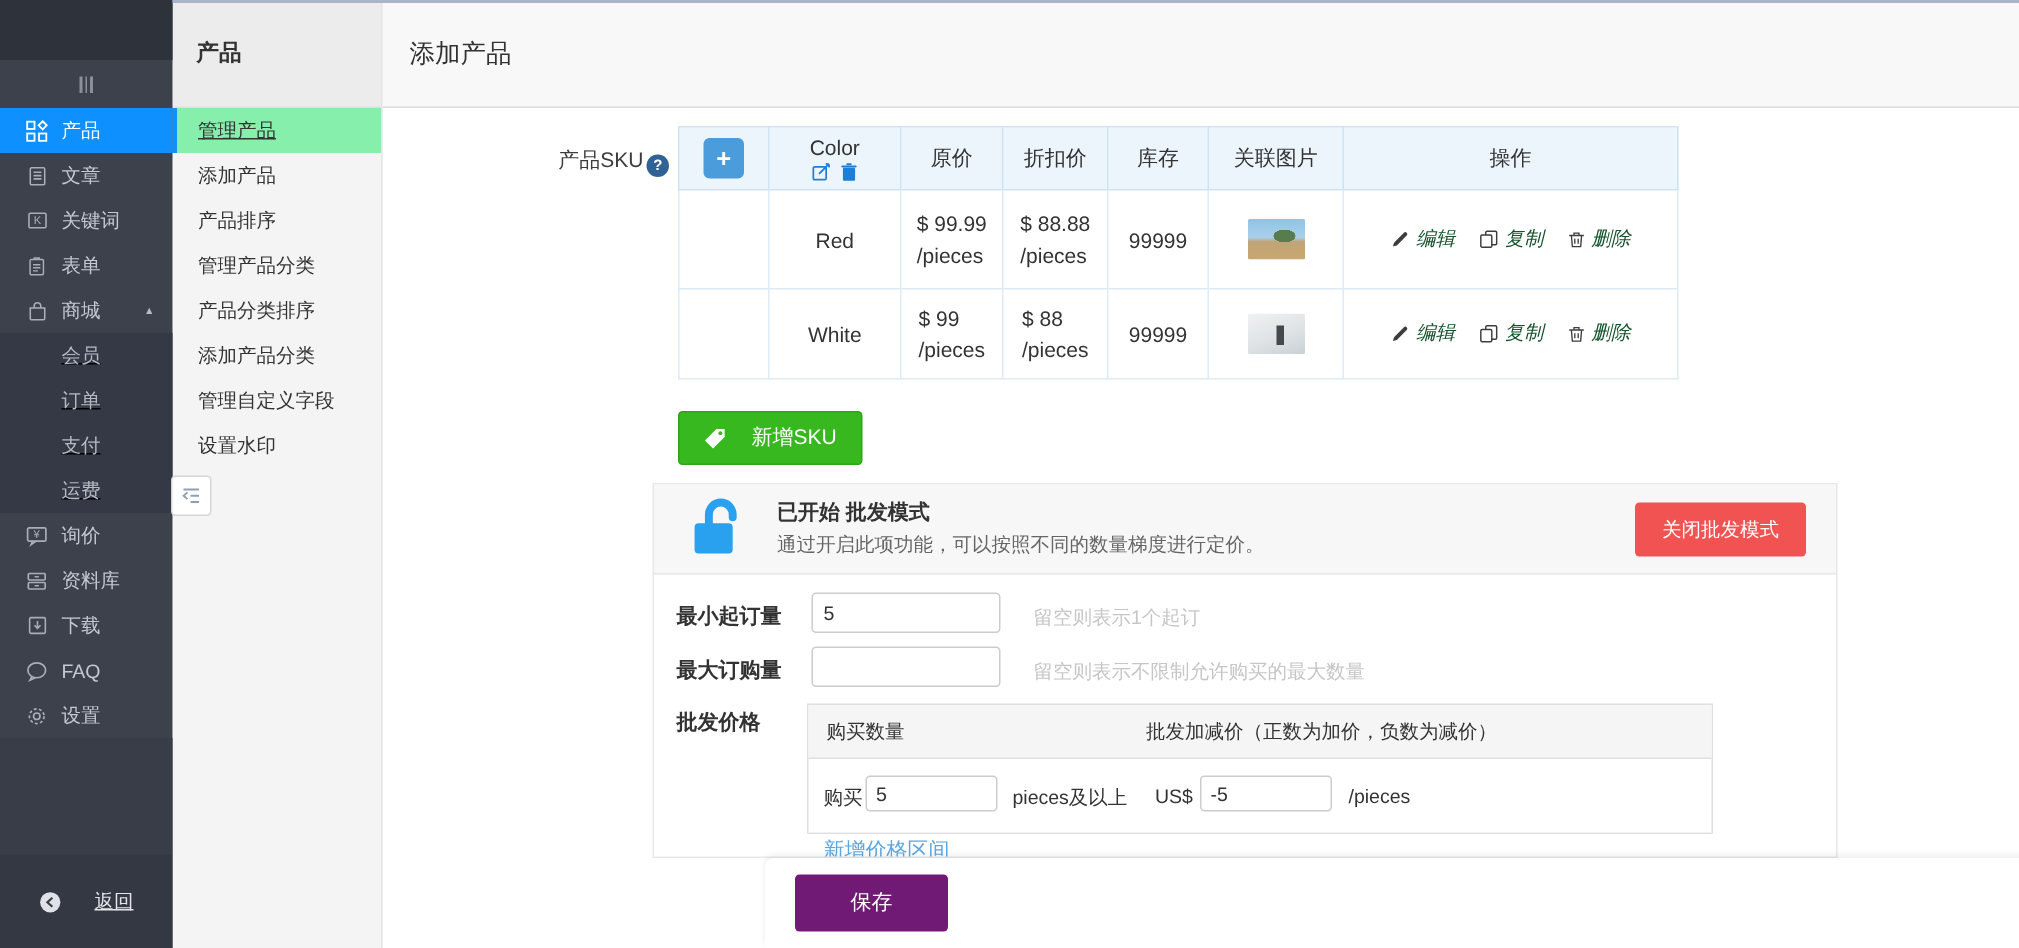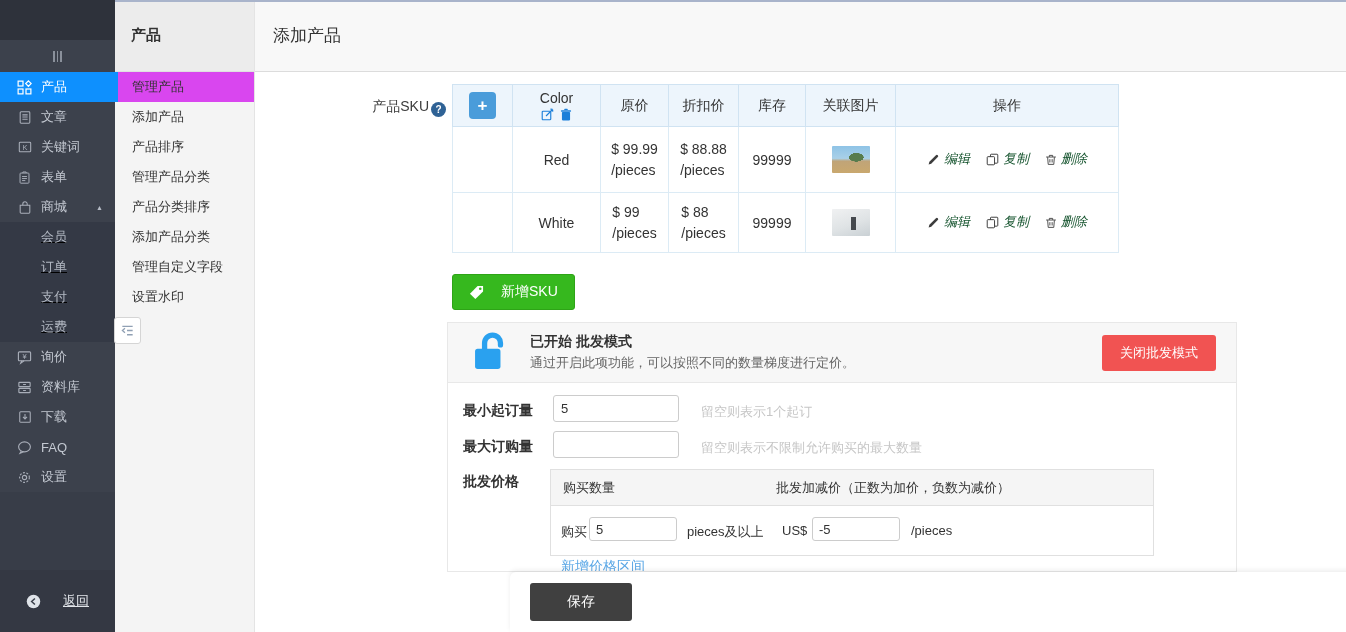--- a/index.html
+++ b/index.html
@@ -20,21 +20,21 @@
   .s1-sub .s1-item { padding-left:41px; color:#b4bac4; }
   .s1-arrow { margin-left:auto; margin-right:12px; font-size:7px; color:#b6bcc6; }
   .s1-fill { position:absolute; left:0; top:492px; width:115px; height:78px; background:#383d48; }
   .s1-back { position:absolute; left:0; top:570px; width:115px; height:62px; background:#343843; display:flex; align-items:center; justify-content:center; gap:22px; color:#e2e5ea; font-size:13px; cursor:pointer; }
   .s1-back .lbl { text-decoration:underline; }
 
   
   .s2 { position:absolute; left:115px; top:0; width:140px; height:632px; background:#f4f4f4; border-right:1px solid #e4e4e4; z-index:7; }
   .s2-head { height:72px; background:#ececec; border-bottom:1px solid #e0e0e0; display:flex; align-items:center; padding-left:16px; font-size:15px; font-weight:bold; color:#333; }
   .s2-item { height:30px; display:flex; align-items:center; padding-left:17px; font-size:13px; color:#333; cursor:pointer; white-space:nowrap; }
-  .s2-item.active { background:#d946ef; border-left:3px solid #0e90fe; padding-left:14px; }
+  .s2-item.active { background:#86efac; border-left:3px solid #0e90fe; padding-left:14px;text-decoration:underline; }
   .s2-toggle { position:absolute; left:114px; top:317px; width:27px; height:27px; background:#fff; border:1px solid #d5d5d5; border-radius:3px; display:flex; align-items:center; justify-content:center; cursor:pointer; z-index:9; }
 
   
   .topline { position:absolute; left:115px; top:0; width:1231px; height:2px; background:#a9b4cb; z-index:9; }
   .main { position:absolute; left:255px; top:0; width:1091px; height:632px; background:#fff; }
   .m-head { height:72px; background:#f8f8f8; border-bottom:1px solid #dcdcdc; display:flex; align-items:center; padding-left:18px; font-size:17px; color:#333; }
 
   .sku-label { position:absolute; left:0; top:98px; width:191px; text-align:right; font-size:14px; color:#3c3c3c; }
   .qicon { display:inline-block; width:15px; height:15px; border-radius:50%; background:#2f6295; color:#fff; font-size:10px; font-weight:bold; line-height:15px; text-align:center; vertical-align:-2px; margin-left:2px; cursor:pointer; }
 
@@ -50,40 +50,40 @@
   .price { display:inline-block; text-align:left; line-height:1.5; }
   .thumb { display:inline-block; width:38px; height:27px; border-radius:1px; vertical-align:middle; }
   .thumb-beach { background-image:radial-gradient(ellipse 12px 7px at 64% 42%, #587c4d 60%, rgba(0,0,0,0) 62%),linear-gradient(180deg,#8ec3e6 0%,#a9d0e8 46%,#c0a478 56%,#c9a86e 100%); }
   .thumb-bottle { background-image:linear-gradient(#45494e,#45494e),linear-gradient(160deg,#f0f1f2 0%,#dfe3e5 55%,#c9d0d4 100%); background-size:5px 13px,100% 100%; background-position:58% 55%,0 0; background-repeat:no-repeat; }
   .acts { display:inline-flex; gap:16px; align-items:center; }
   .act { display:inline-flex; align-items:center; gap:4px; font-size:13px; color:#14532d; cursor:pointer; white-space:nowrap;font-style:italic; }
 
   .add-sku { position:absolute; left:197px; top:274px; height:36px; padding:0 16px; background:#36b81e; border:1px solid #2ea417; border-radius:3px; color:#fff; font-size:14px; display:inline-flex; align-items:center; gap:17px; cursor:pointer; }
 
   
-  .panel { position:absolute; left:192px; top:322px; width:790px; height:250px; background:#fff; border:1px solid #e8e8e8; overflow:hidden; }
+  .panel { position:absolute; left:180px; top:322px; width:790px; height:250px; background:#fff; border:1px solid #e8e8e8; overflow:hidden; }
   .panel-head { position:relative; height:60px; background:#f7f7f7; border-bottom:1px solid #e8e8e8; }
   .lock { position:absolute; left:26px; top:8px; }
   .ph-title { position:absolute; left:82px; top:10px; font-size:14px; font-weight:bold; color:#333; }
   .ph-desc { position:absolute; left:82px; top:31px; font-size:13px; color:#666; }
   .close-btn { position:absolute; right:20px; top:12px; height:36px; padding:0 18px; background:#f15352; border:none; border-radius:3px; color:#fff; font-size:13px; cursor:pointer; }
   .f-label { position:absolute; font-size:14px; font-weight:bold; color:#333; }
   .f-input { border:1px solid #ccc; border-radius:3px; height:27px; font-size:13px; color:#333; padding:0 7px; font-family:inherit; }
   .f-hint { position:absolute; font-size:13px; color:#c6c6c6; }
   .wp-table { position:absolute; left:102px; top:146px; width:604px; border:1px solid #e0e0e0; background:#fff; }
   .wp-head { height:36px; background:#f5f5f5; border-bottom:1px solid #e0e0e0; display:flex; align-items:center; font-size:13px; color:#333; }
   .wp-head .c1 { width:225px; padding-left:12px; }
   .wp-row { position:relative; height:49px; font-size:13px; color:#333; }
   .wp-row .t { position:absolute; top:17px; }
   .wp-row input { position:absolute; top:11px; height:24px; width:88px; border:1px solid #ccc; border-radius:3px; font-size:13px; padding:0 6px; color:#333; font-family:inherit; }
   .add-range { position:absolute; left:113px; top:235px; font-size:14px; color:#5aa7e6; cursor:pointer; }
 
   
   .footer { position:absolute; left:255px; top:572px; width:1091px; height:60px; background:#fff; border-top-left-radius:6px; box-shadow:0 -2px 5px rgba(0,0,0,0.07); z-index:10; }
-  .save-btn { position:absolute; left:20px; top:11px; width:102px; height:38px; background:#404040; border:none; border-radius:3px; color:#fff; font-size:14px; cursor:pointer; }
+  .save-btn { position:absolute; left:20px; top:11px; width:102px; height:38px; background:#701a75; border:none; border-radius:3px; color:#fff; font-size:14px; cursor:pointer; }
   svg { display:block; }
 </style>
 </head>
 <body>
 
 <div class="app">
 
   <div class="s1">
     <div class="s1-logo"></div>
     <div class="s1-collapse">

